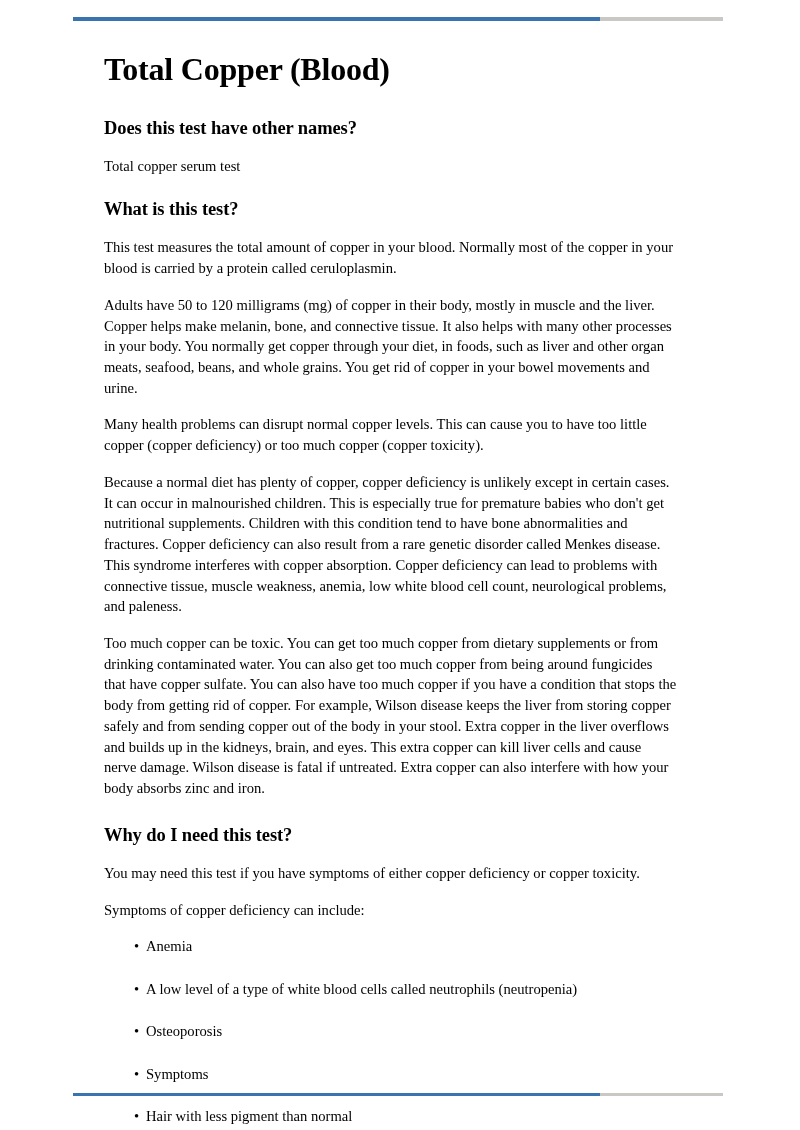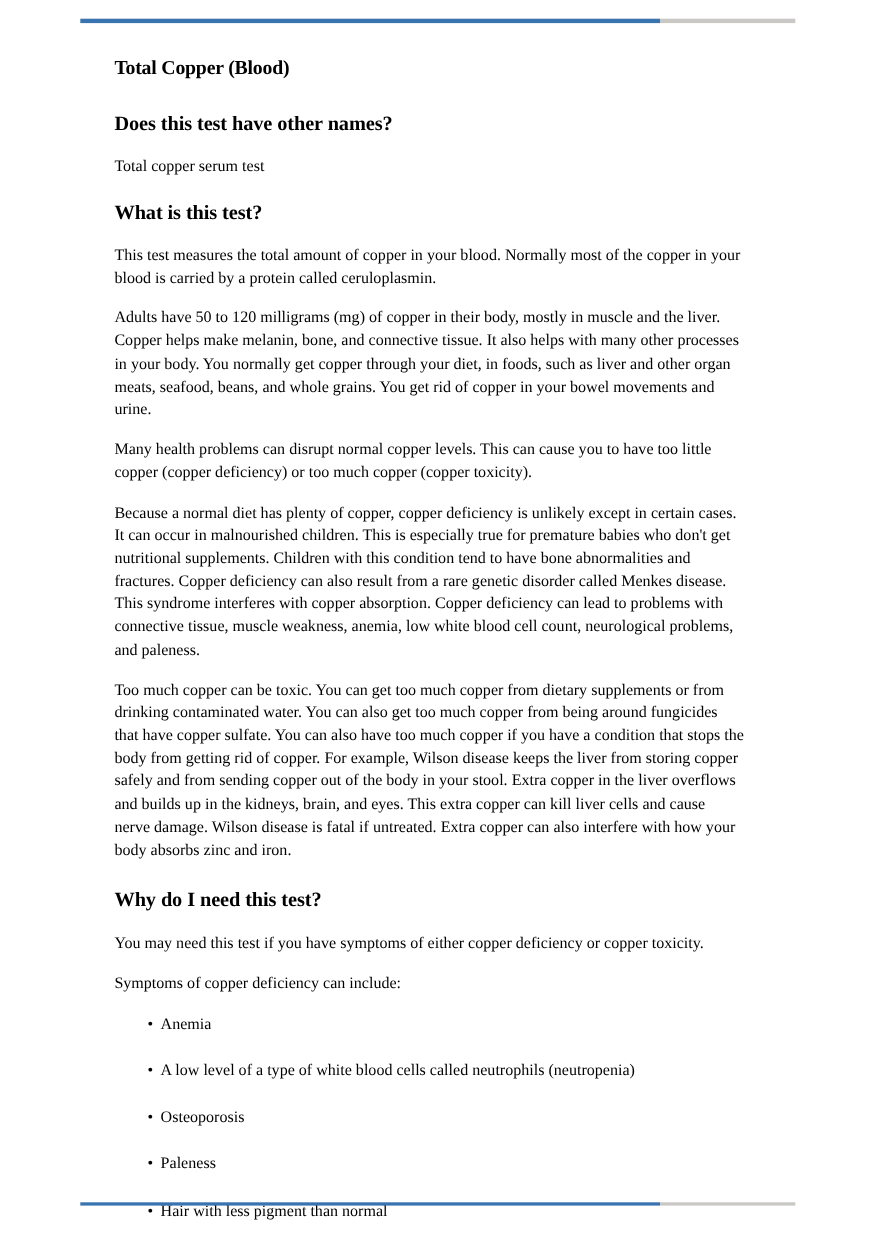--- a/index.html
+++ b/index.html
@@ -46,21 +46,21 @@
 
   
   .content {
     position: absolute;
     left: 104px;
     top: 52px;
     width: 589px;
   }
 
   h1.doc-title {
-    font-size: 18px;
+    font-size: 32px;
     font-weight: bold;
     letter-spacing: -0.2px;
     margin: 0 0 31px 0;
     line-height: 1.1;
   }
   h2.section-heading {
     font-size: 18.5px;
     font-weight: bold;
     margin: 0 0 17px 0;
     line-height: 1.15;
@@ -154,21 +154,21 @@
         <li>
           <span class="bullet">•</span>
           <span>A low level of a type of white blood cells called neutrophils (neutropenia)</span>
         </li>
         <li>
           <span class="bullet">•</span>
           <span>Osteoporosis</span>
         </li>
         <li>
           <span class="bullet">•</span>
-          <span>Paleness</span>
+          <span>Symptoms</span>
         </li>
         <li>
           <span class="bullet">•</span>
           <span>Hair with less pigment than normal</span>
         </li>
       </ul>
     </div>
 
   </div>
 

